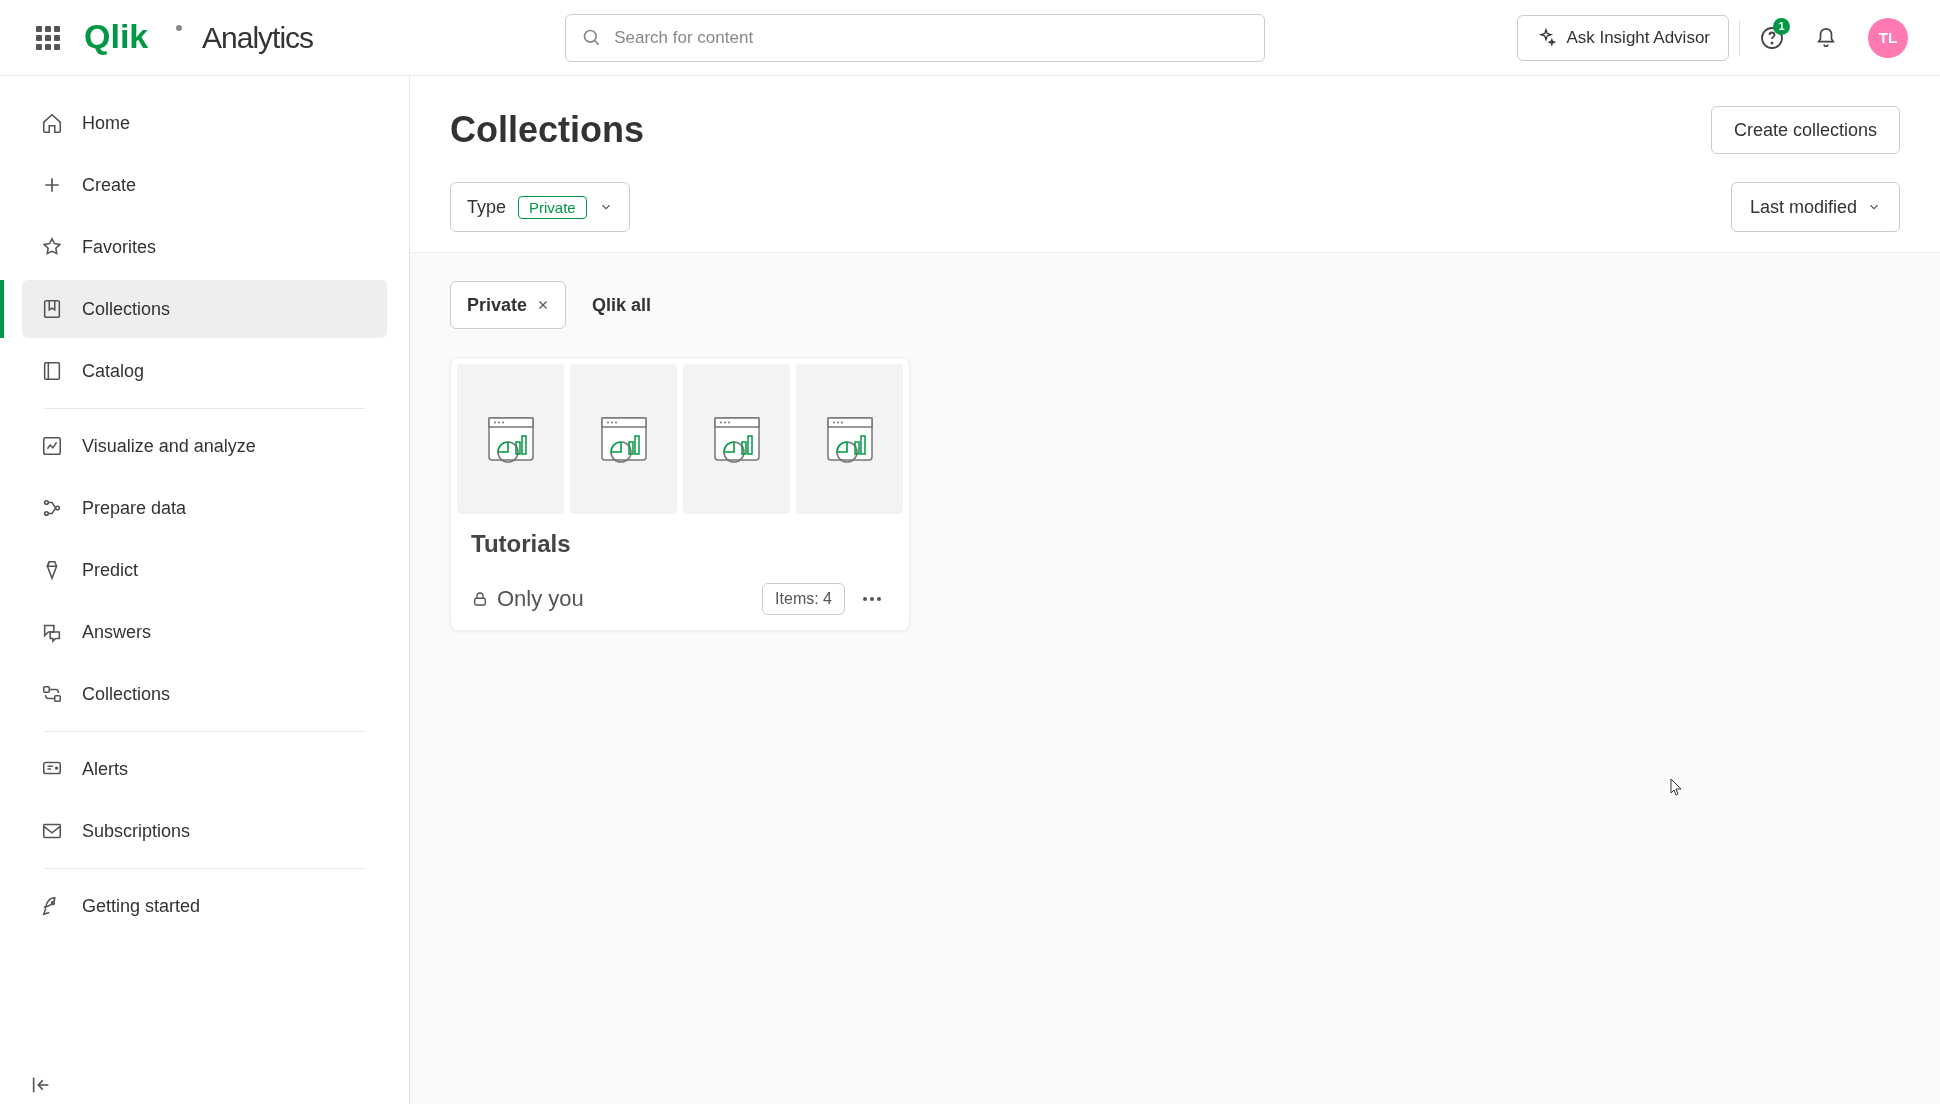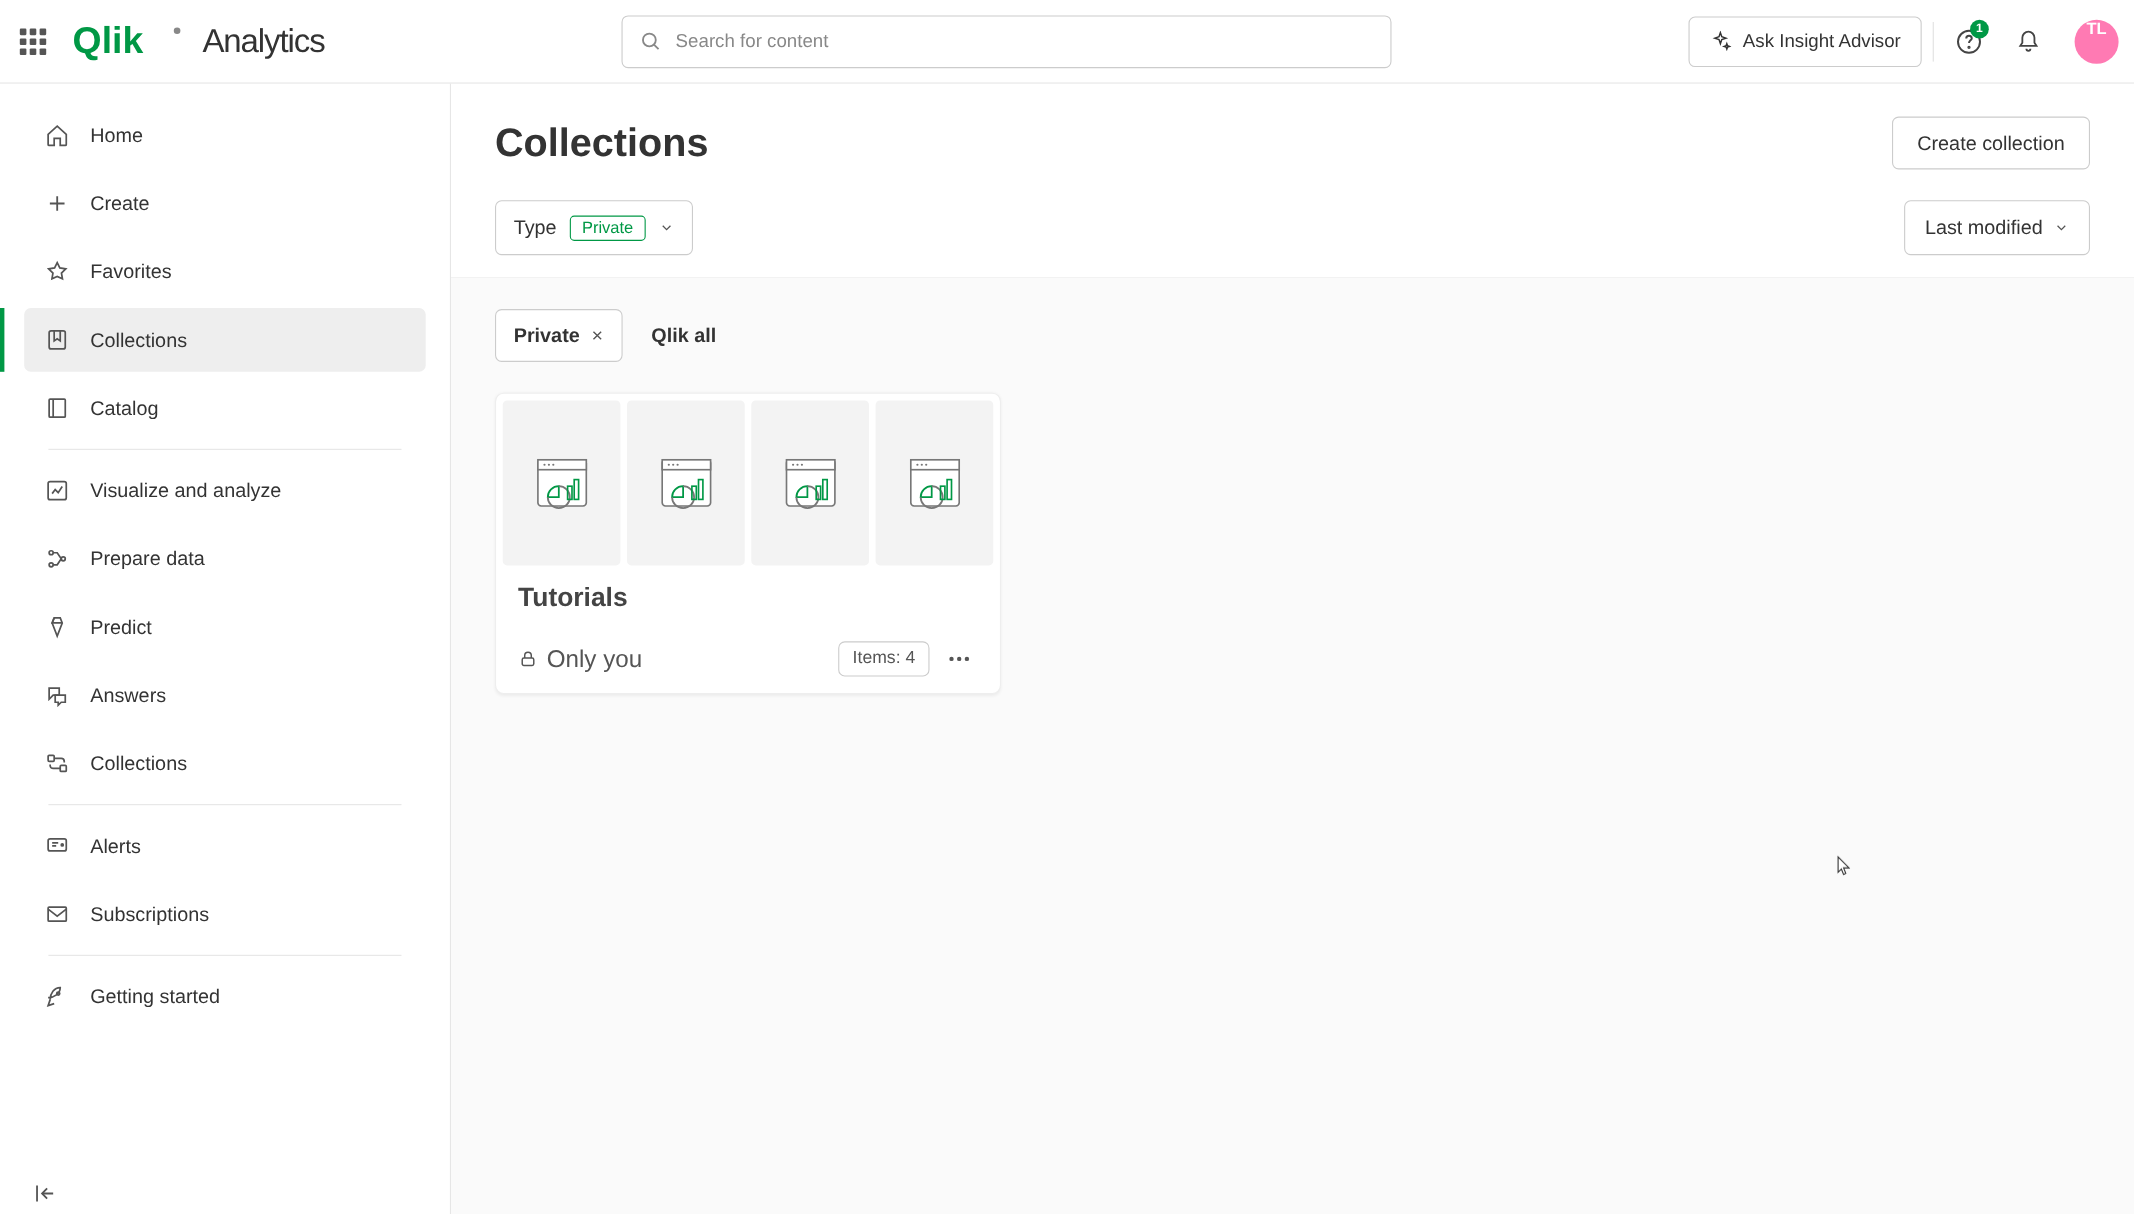--- a/index.html
+++ b/index.html
@@ -5,21 +5,21 @@
   * { box-sizing: border-box; margin: 0; padding: 0; font-family: -apple-system, BlinkMacSystemFont, "Segoe UI", Helvetica, Arial, sans-serif; }
   html, body { width: 100%; height: 100%; background: #fff; color: #333; }
   body { display: flex; flex-direction: column; }
 
   
   .topbar {
     height: 76px;
     border-bottom: 1px solid #e6e6e6;
     display: flex;
     align-items: center;
-    padding: 0 14px;
+    padding: 0 32px;
     gap: 20px;
   }
   .apps-btn { width: 32px; height: 32px; display:flex; align-items:center; justify-content:center; cursor:pointer; }
   .apps-grid { display:grid; grid-template-columns: repeat(3, 6px); grid-template-rows: repeat(3,6px); gap:3px; }
   .apps-grid span { width:6px; height:6px; background:#555; border-radius:1px; }
 
   .logo { display:flex; align-items:center; gap:18px; }
   .logo-text { font-size: 30px; font-weight:400; color:#333; letter-spacing:-1px; }
 
   .search-wrap { flex:1; display:flex; justify-content:center; }
@@ -51,21 +51,21 @@
   .divider-v { width:1px; height:36px; background:#e0e0e0; }
   .badge {
     position:absolute; top:2px; right:4px;
     background:#009845; color:#fff; font-size:11px; font-weight:600;
     min-width:17px; height:17px; border-radius:9px;
     display:flex; align-items:center; justify-content:center; padding:0 4px;
   }
   .avatar {
     width:40px; height:40px; border-radius:50%;
     background:#ff7ab3; color:#fff; font-weight:600; font-size:15px;
-    display:flex; align-items:flex-start; justify-content:center; cursor:pointer;
+    display:flex; align-items:center; justify-content:center; cursor:pointer;
     margin-left:10px;
   }
 
   
   .body { flex:1; display:flex; min-height:0; }
   .sidebar {
     width: 410px; border-right:1px solid #e6e6e6;
     padding: 14px 0; overflow-y:auto;
     position:relative;
   }
@@ -372,21 +372,21 @@
           <path d="M14 7l-5 5 5 5"></path>
           <path d="M9 12h11"></path>
       </svg>
     </div>
   </nav>
 
   <main class="main">
     <div class="hdr">
       <div class="hdr-row1">
         <h1 class="page-title">Collections</h1>
-        <button class="create-btn">Create collection</button>
+        <button class="create-btn">Create collections</button>
       </div>
       <div class="hdr-row2">
 
         <div class="type-filter">
           <span>Type</span>
           <span class="tag">Private</span>
           <svg width="14" height="14" viewBox="0 0 24 24" fill="none" stroke="#555" stroke-width="2">
             <path d="M6 9l6 6 6-6"></path>
           </svg>
         </div>

